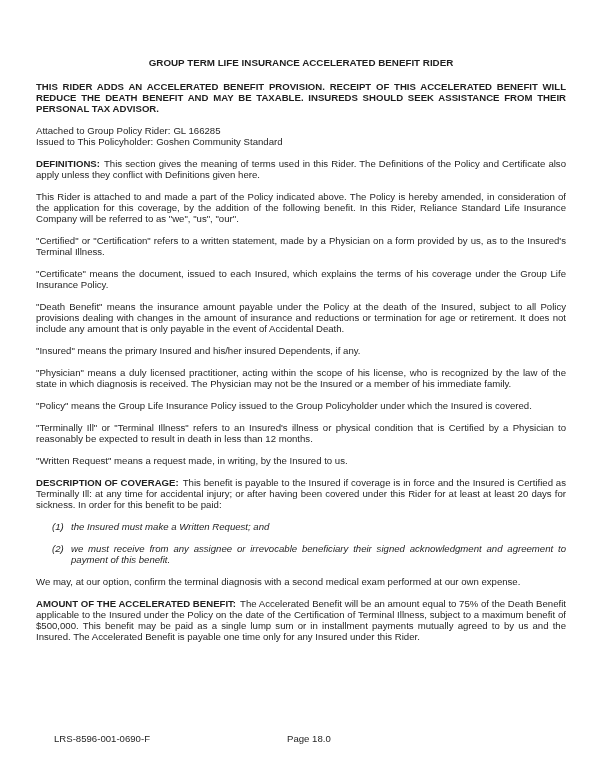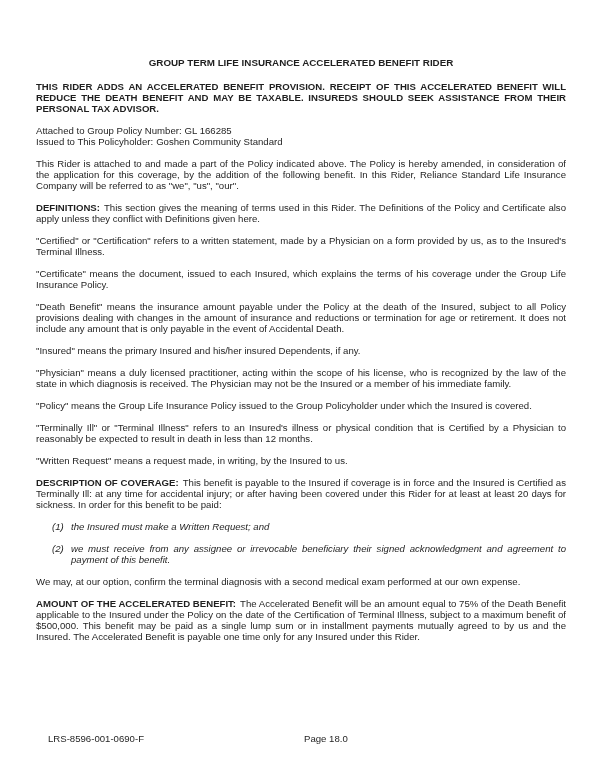--- a/index.html
+++ b/index.html
@@ -49,40 +49,40 @@
     margin-left: -19px;
   }
   .footer {
     position: absolute;
     top: 733px;
     left: 0;
     width: 600px;
     font-size: 9.6px;
     line-height: 11px;
   }
-  .footer-form { position: absolute; left: 48px; top: 0; }
-  .footer-page { position: absolute; left: 304px; top: 0; }
+  .footer-form { position: absolute; left: 54px; top: 0; }
+  .footer-page { position: absolute; left: 287px; top: 0; }
 </style>
 </head>
 <body>
 
 <div class="page">
 
   <h1 class="title">GROUP TERM LIFE INSURANCE ACCELERATED BENEFIT RIDER</h1>
 
   <p class="para bold">THIS RIDER ADDS AN ACCELERATED BENEFIT PROVISION.  RECEIPT OF THIS ACCELERATED BENEFIT WILL REDUCE THE DEATH BENEFIT AND MAY BE TAXABLE.  INSUREDS SHOULD SEEK ASSISTANCE FROM THEIR PERSONAL TAX ADVISOR.</p>
 
   <div class="kv-block">
-    <div class="kv-line"><span>Attached to Group Policy Number:</span><span class="kv-gap">GL 166285</span></div>
+    <div class="kv-line"><span>Attached to Group Policy Rider:</span><span class="kv-gap">GL 166285</span></div>
     <div class="kv-line"><span>Issued to This Policyholder:</span><span class="kv-gap">Goshen Community Standard</span></div>
   </div>
 
+  <p class="para"><span class="lead">DEFINITIONS:</span><span>This section gives the meaning of terms used in this Rider. The Definitions of the Policy and Certificate also apply unless they conflict with Definitions given here.</span></p>
+
   <p class="para">This Rider is attached to and made a part of the Policy indicated above. The Policy is hereby amended, in consideration of the application for this coverage, by the addition of the following benefit. In this Rider, Reliance Standard Life Insurance Company will be referred to as "we", "us", "our".</p>
-
-  <p class="para"><span class="lead">DEFINITIONS:</span><span>This section gives the meaning of terms used in this Rider. The Definitions of the Policy and Certificate also apply unless they conflict with Definitions given here.</span></p>
 
   <p class="para">"Certified" or "Certification" refers to a written statement, made by a Physician on a form provided by us, as to the Insured's Terminal Illness.</p>
   <p class="para">"Certificate" means the document, issued to each Insured, which explains the terms of his coverage under the Group Life Insurance Policy.</p>
   <p class="para">"Death Benefit" means the insurance amount payable under the Policy at the death of the Insured, subject to all Policy provisions dealing with changes in the amount of insurance and reductions or termination for age or retirement.  It does not include any amount that is only payable in the event of Accidental Death.</p>
   <p class="para left">"Insured" means the primary Insured and his/her insured Dependents, if any.</p>
   <p class="para">"Physician" means a duly licensed practitioner, acting within the scope of his license, who is recognized by the law of the state in which diagnosis is received. The Physician may not be the Insured or a member of his immediate family.</p>
   <p class="para left">"Policy" means the Group Life Insurance Policy issued to the Group Policyholder under which the Insured is covered.</p>
   <p class="para">"Terminally Ill" or "Terminal Illness" refers to an Insured's illness or physical condition that is Certified by a Physician to reasonably be expected to result in death in less than 12 months.</p>
   <p class="para left">"Written Request" means a request made, in writing, by the Insured to us.</p>
 

